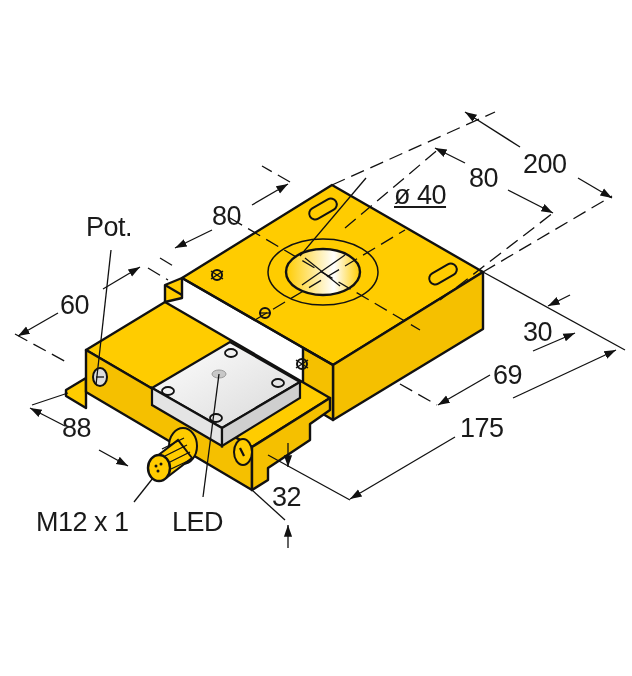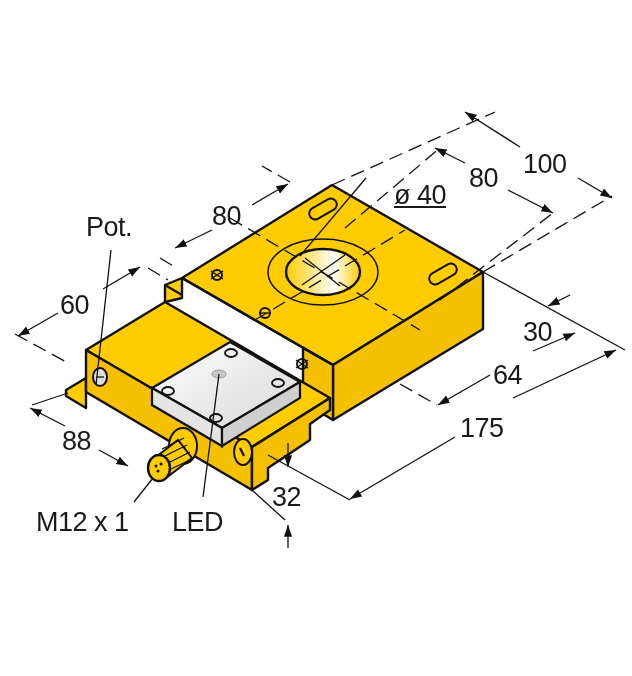--- a/index.html
+++ b/index.html
@@ -155,20 +155,20 @@
     <line class="thin" x1="153" y1="478" x2="134" y2="502"></line>
     <line class="thin" x1="219" y1="374" x2="203" y2="497"></line>
   </g>
 </svg>
 
 <div class="lbl" style="left:86px; top:214px;">Pot.</div>
 <div class="lbl" style="left:60px; top:292px;text-align:right;">60</div>
 <div class="lbl" style="left:212px; top:203px;">80</div>
 <div class="lbl" style="left:394px; top:182px;text-decoration:underline;">ø 40</div>
 <div class="lbl" style="left:469px; top:165px;">80</div>
-<div class="lbl" style="left:523px; top:151px;">100</div>
+<div class="lbl" style="left:523px; top:151px;">200</div>
 <div class="lbl" style="left:523px; top:319px;">30</div>
-<div class="lbl" style="left:493px; top:362px;">64</div>
+<div class="lbl" style="left:493px; top:362px;">69</div>
 <div class="lbl" style="left:460px; top:415px;">175</div>
-<div class="lbl" style="left:62px; top:428px;">88</div>
+<div class="lbl" style="left:62px; top:415px;">88</div>
 <div class="lbl" style="left:272px; top:484px;">32</div>
 <div class="lbl" style="left:36px; top:509px;">M12 x 1</div>
 <div class="lbl" style="left:172px; top:509px;">LED</div>
 
 </body></html>

